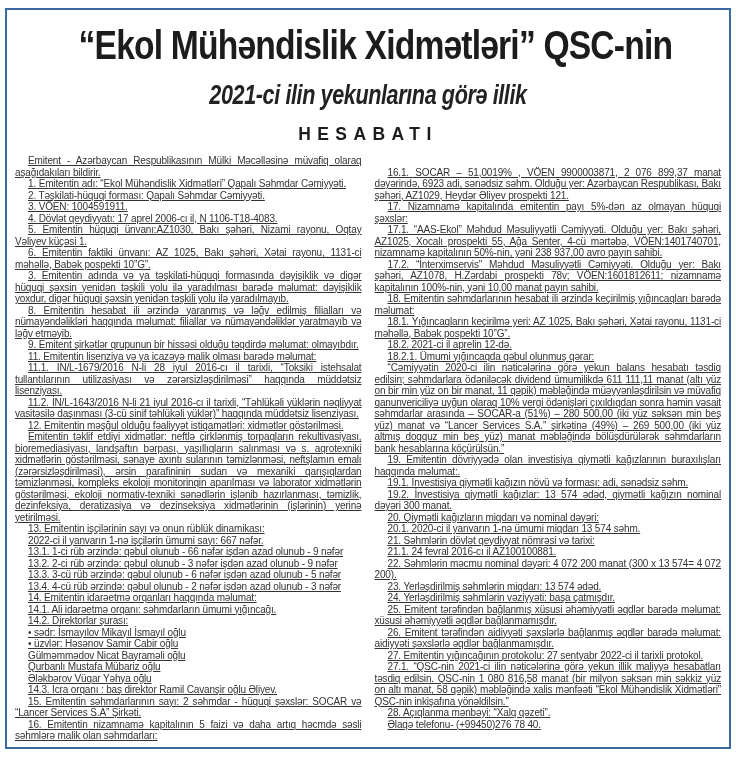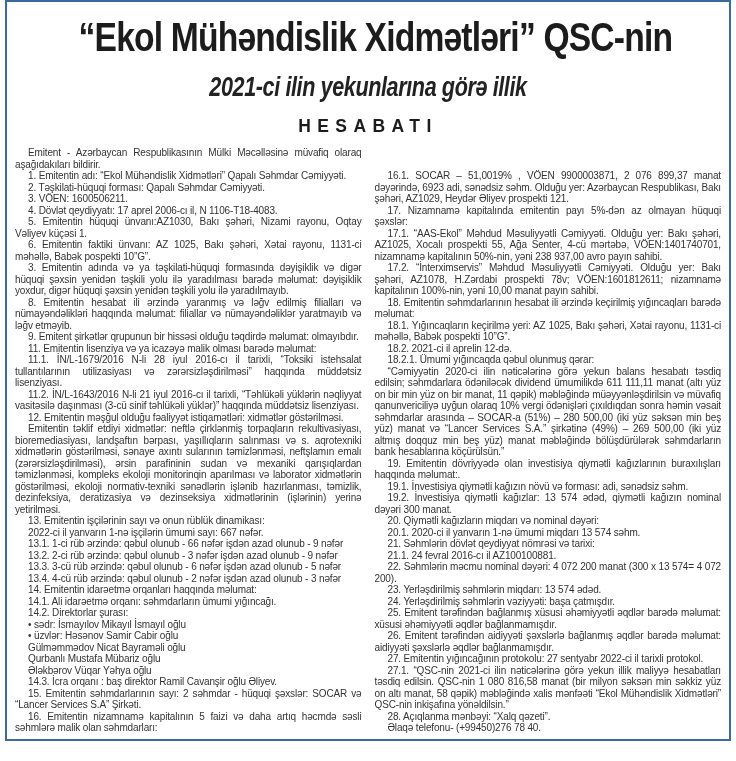--- a/index.html
+++ b/index.html
@@ -5,21 +5,21 @@
   :root{
     --frame:#3b6aa0;
     --text:#333333;
     --bg:#ffffff;
   }
   *{box-sizing:border-box;margin:0;padding:0;}
   html,body{width:736px;height:761px;overflow:hidden;background:var(--bg);}
   body{font-family:"Liberation Sans", sans-serif;color:var(--text);}
   .sheet{width:736px;height:761px;background:var(--bg);position:relative;}
   .frame{
-    position:absolute;left:5px;top:0;width:726px;height:741px;
+    position:absolute;left:5px;top:8px;width:726px;height:741px;
     border:2px solid var(--frame);
     background:var(--bg);
     overflow:hidden;
     padding:6px 8px 14px 8px;
   }
   header{ text-align:center; }
   .doc-title{
     font-size:41px;
     font-weight:700;
     letter-spacing:-1px;
@@ -46,21 +46,22 @@
     letter-spacing:7px;
     margin-top:12px;
     margin-bottom:10px;
     color:#1c1c1c;
     transform:scaleX(0.92);
     transform-origin:50% 50%;
   }
   .columns{
     display:flex;
     gap:13px;
-    align-items:flex-end;
+    align-items:center;
+    text-decoration:underline;
   }
   .col{
     flex:1 1 0;
     min-width:0;
     text-align:justify;
   }
   .para{
     font-size:10px;
     line-height:11.5px;
     letter-spacing:-0.15px;
@@ -76,21 +77,21 @@
     <header>
       <h1 class="doc-title">“Ekol Mühəndislik Xidmətləri” QSC-nin</h1>
       <div class="doc-subtitle">2021-ci ilin yekunlarına görə illik</div>
       <div class="report-word">HESABATI</div>
     </header>
     <main class="columns">
       <section class="col">
           <p class="para">Emitent - Azərbaycan Respublikasının Mülki Məcəlləsinə müvafiq olaraq aşağıdakıları bildirir.</p>
           <p class="para">1. Emitentin adı: “Ekol Mühəndislik Xidmətləri” Qapalı Səhmdar Cəmiyyəti.</p>
           <p class="para">2. Təşkilati-hüquqi forması: Qapalı Səhmdar Cəmiyyəti.</p>
-          <p class="para">3. VÖEN: 1600506211.</p>
+          <p class="para">3. VÖEN: 1004591911.</p>
           <p class="para">4. Dövlət qeydiyyatı: 17 aprel 2006-cı il, N 1106-T18-4083.</p>
           <p class="para">5. Emitentin hüquqi ünvanı:AZ1030, Bakı şəhəri, Nizami rayonu, Oqtay Vəliyev küçəsi 1.</p>
           <p class="para">6. Emitentin faktiki ünvanı: AZ 1025, Bakı şəhəri, Xətai rayonu, 1131-ci məhəllə, Babək pospekti 10”G”.</p>
           <p class="para">3. Emitentin adında və ya təşkilati-hüquqi formasında dəyişiklik və digər hüquqi şəxsin yenidən təşkili yolu ilə yaradılması barədə məlumat: dəyişiklik yoxdur, digər hüquqi şəxsin yenidən təşkili yolu ilə yaradılmayıb.</p>
           <p class="para">8. Emitentin hesabat ili ərzində yaranmış və ləğv edilmiş filialları və nümayəndəlikləri haqqında məlumat: filiallar və nümayəndəliklər yaratmayıb və ləğv etməyib.</p>
           <p class="para">9. Emitent şirkətlər qrupunun bir hissəsi olduğu təqdirdə məlumat: olmayıbdır.</p>
           <p class="para">11. Emitentin lisenziya və ya icazəyə malik olması barədə məlumat:</p>
           <p class="para">11.1. İN/L-1679/2016 N-li 28 iyul 2016-cı il tarixli, “Toksiki istehsalat tullantılarının utilizasiyası və zərərsizləşdirilməsi” haqqında müddətsiz lisenziyası.</p>
           <p class="para">11.2. İN/L-1643/2016 N-li 21 iyul 2016-cı il tarixli, “Təhlükəli yüklərin nəqliyyat vasitəsilə daşınması (3-cü sinif təhlükəli yüklər)” haqqında müddətsiz lisenziyası.</p>
           <p class="para">12. Emitentin məşğul olduğu fəaliyyət istiqamətləri: xidmətlər göstərilməsi.</p>

